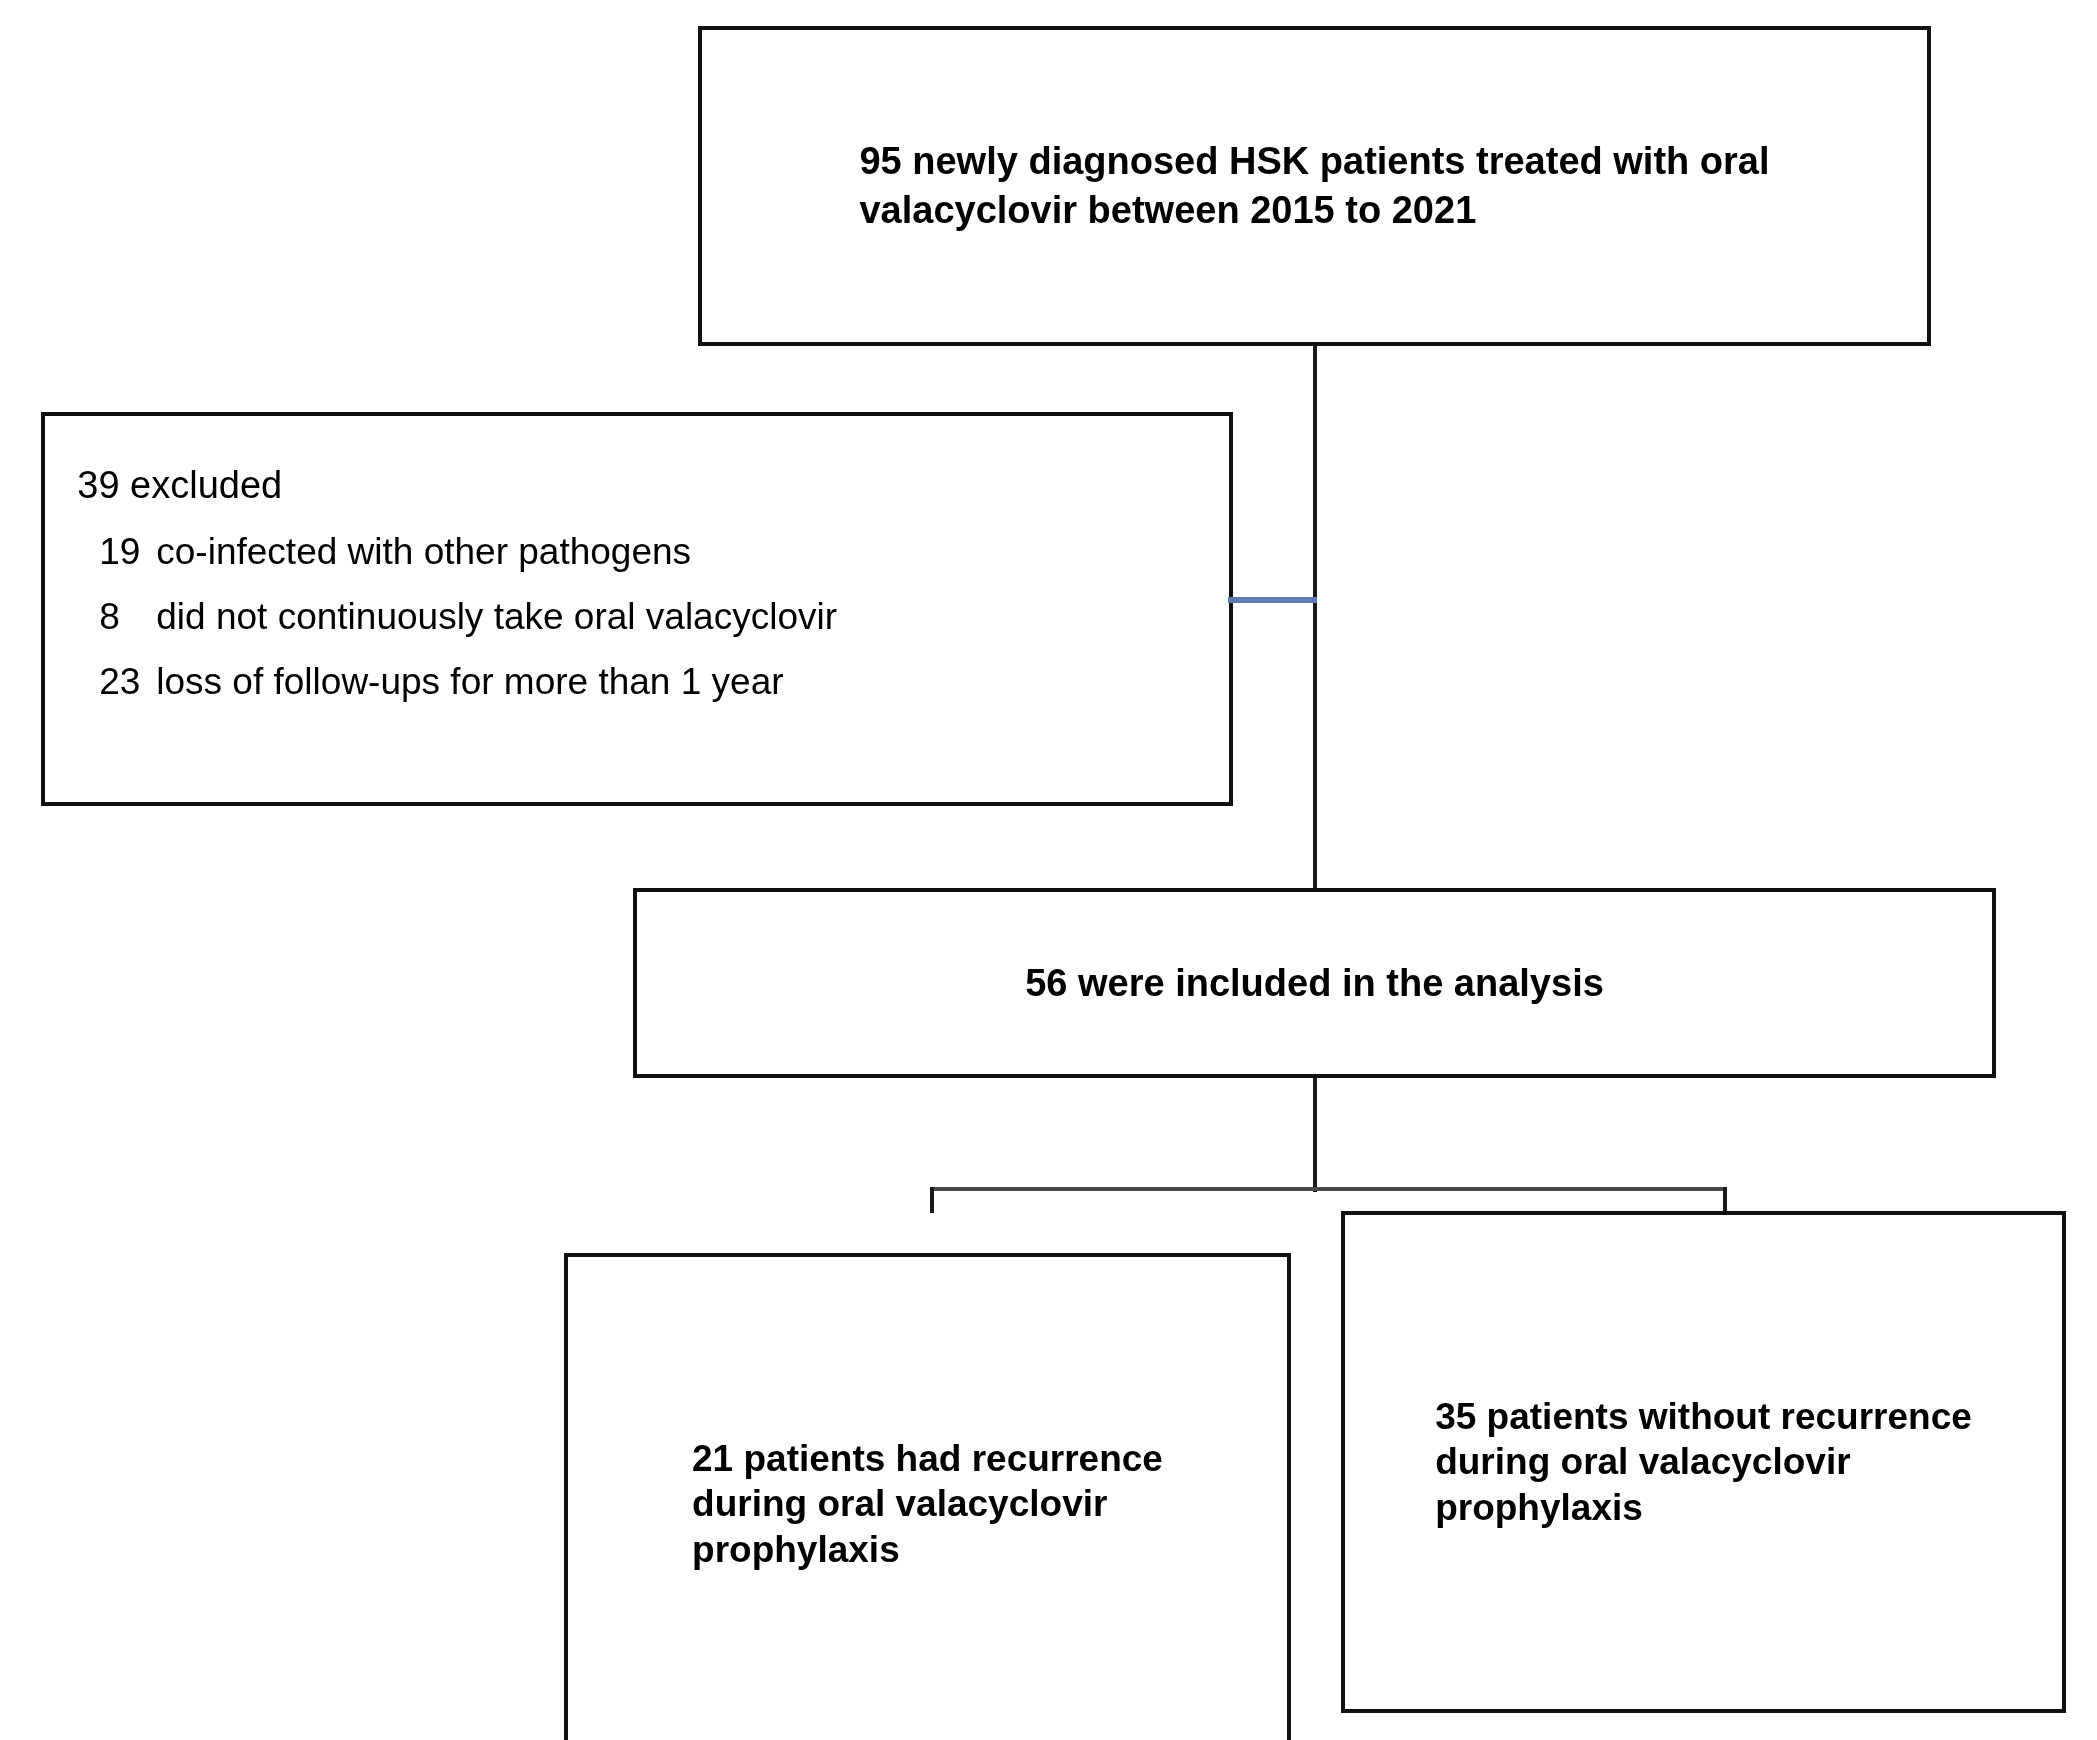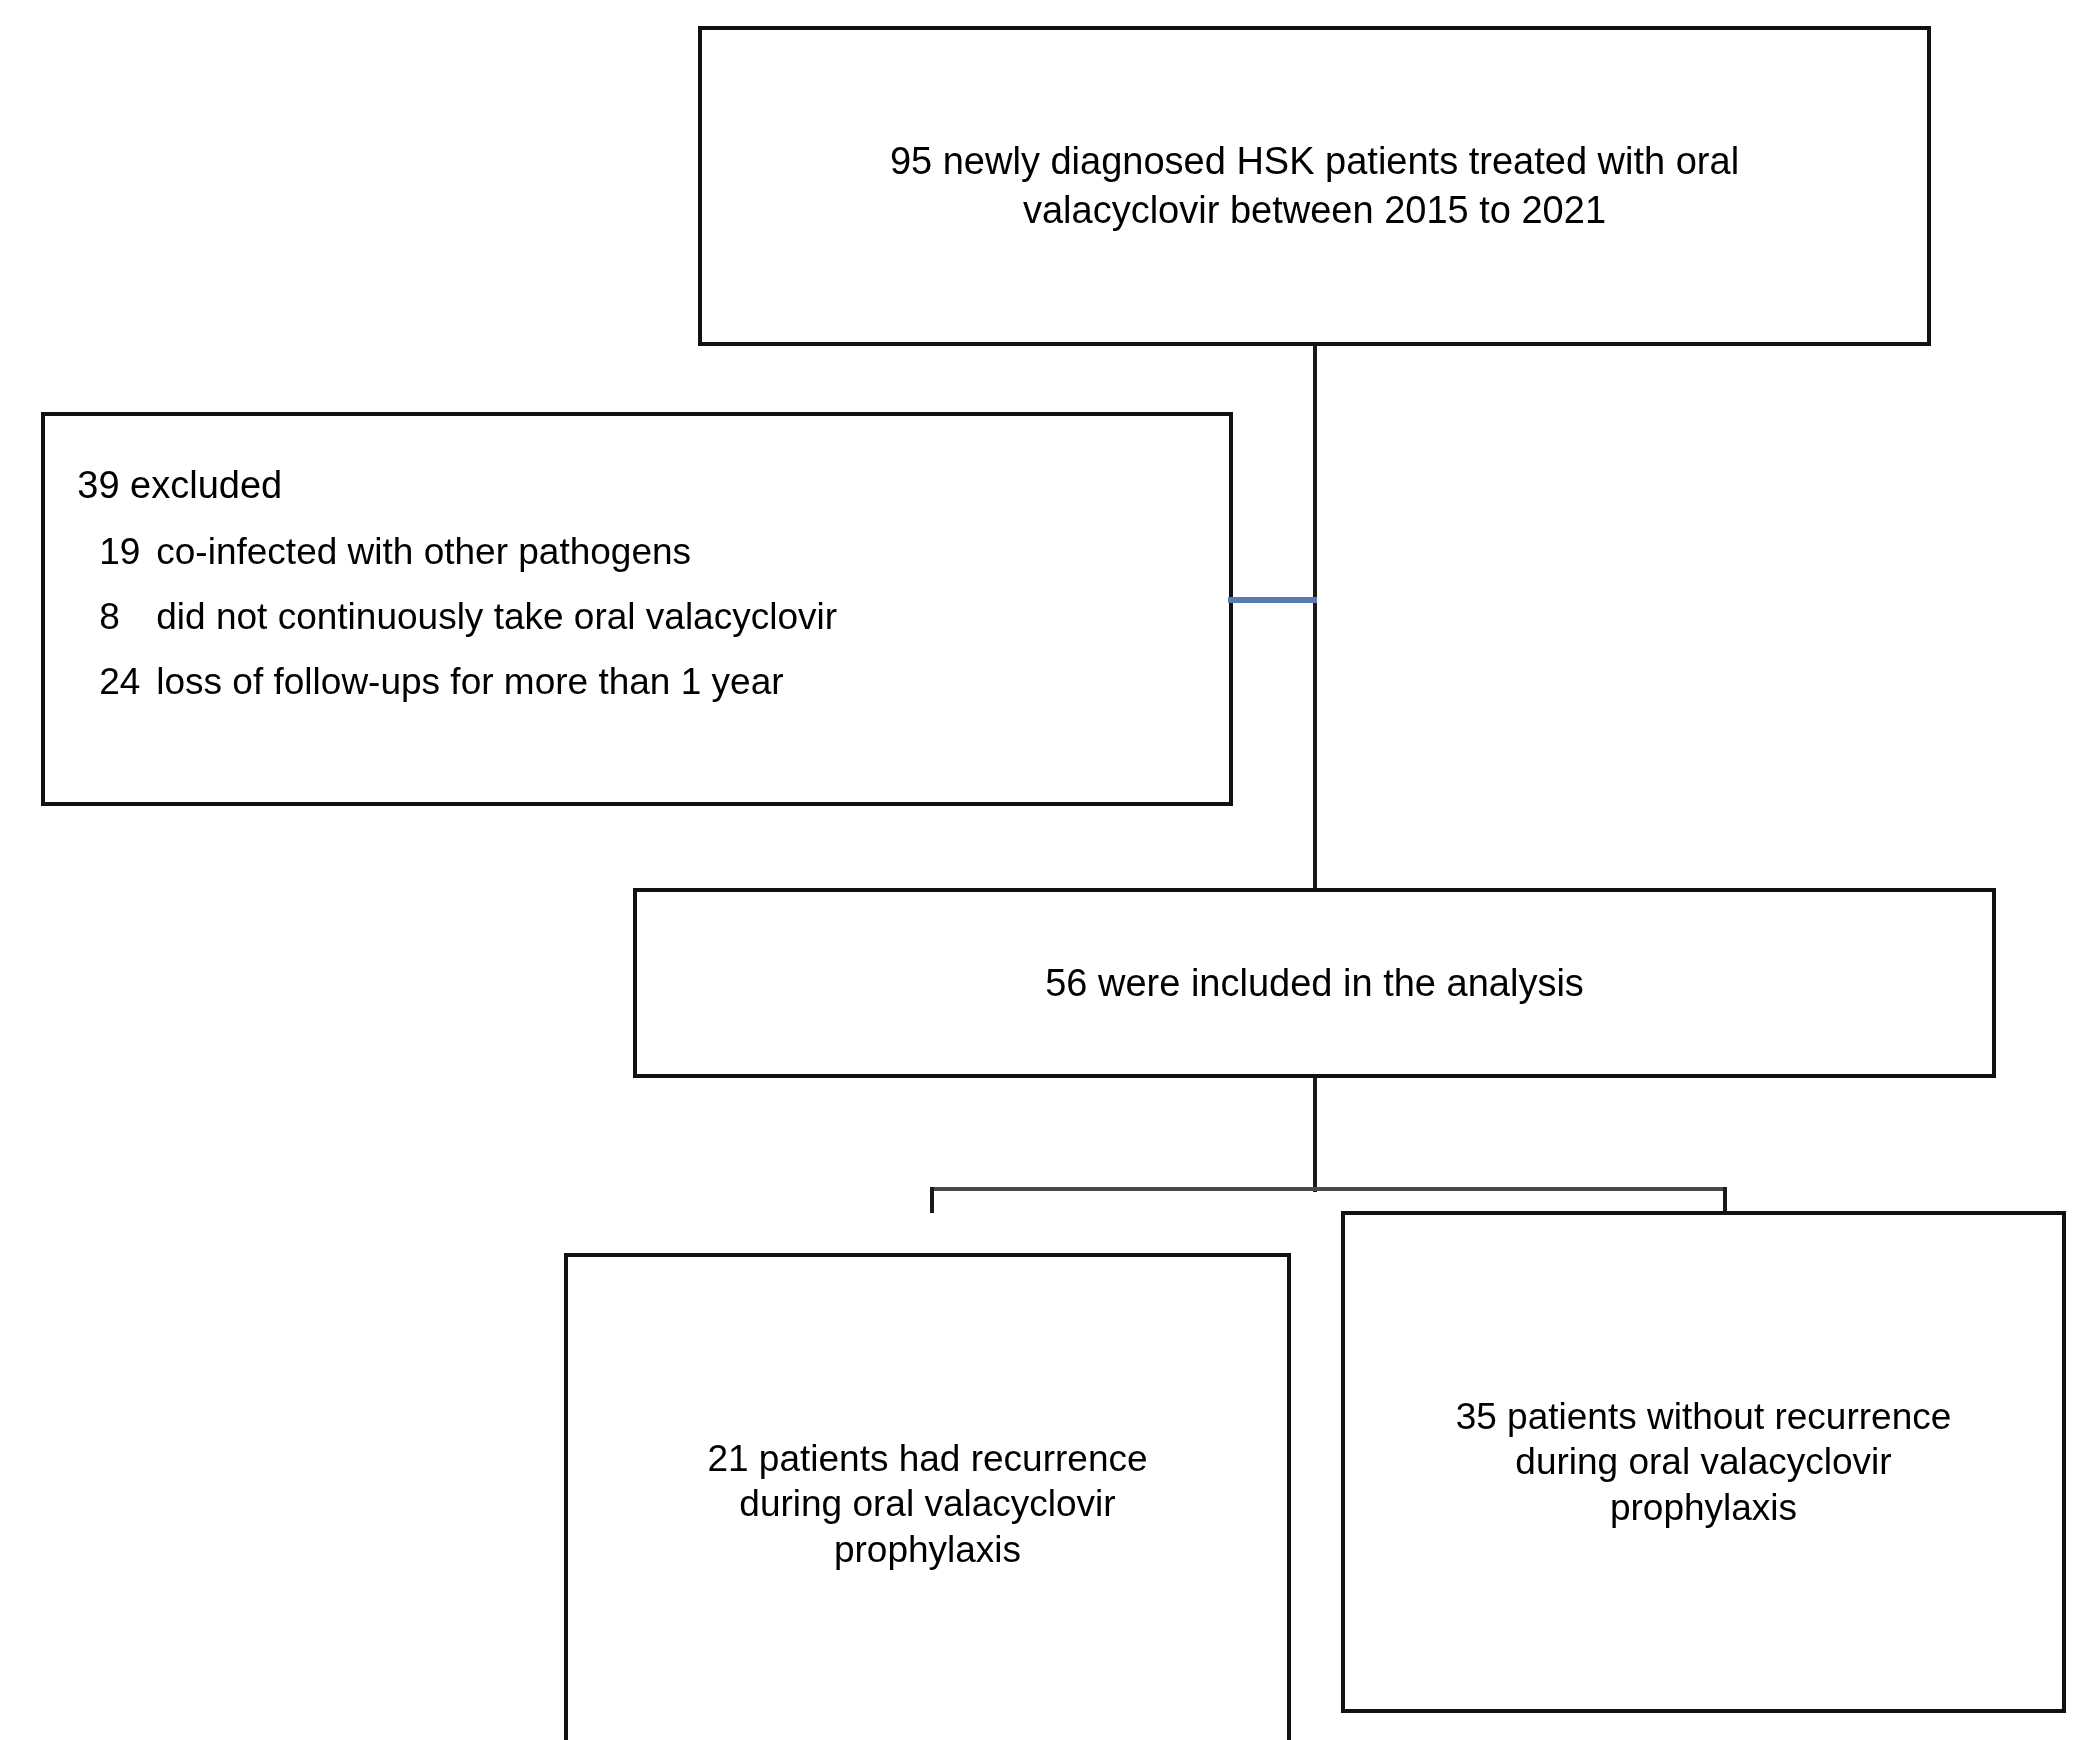--- a/index.html
+++ b/index.html
@@ -21,23 +21,23 @@
     box-sizing: border-box;
     border: 4.3px solid #111111;
     background: #ffffff;
     display: flex;
     align-items: center;
     justify-content: center;
   }
   .box-text {
     font-size: 38px;
     line-height: 1.28;
-    text-align: center;
     white-space: pre-line;
     padding: 0 15px;
+    font-weight: bold;
   }
 
   
   #box-enrolled {
     left: 698px;
     top: 26px;
     width: 1233px;
     height: 320px;
   }
   #box-enrolled .box-text {
@@ -183,21 +183,21 @@
       <ul class="excl-list">
         <li>
           <span class="excl-num">19</span>
           <span class="excl-label">co-infected with other pathogens</span>
         </li>
         <li>
           <span class="excl-num">8</span>
           <span class="excl-label">did not continuously take oral valacyclovir</span>
         </li>
         <li>
-          <span class="excl-num">24</span>
+          <span class="excl-num">23</span>
           <span class="excl-label">loss of follow-ups for more than 1 year</span>
         </li>
       </ul>
     </div>
   </div>
 
   <div class="conn" id="conn-excluded"></div>
 
   <div class="flow-box" id="box-included">
     <div class="box-text">56 were included in the analysis</div>

